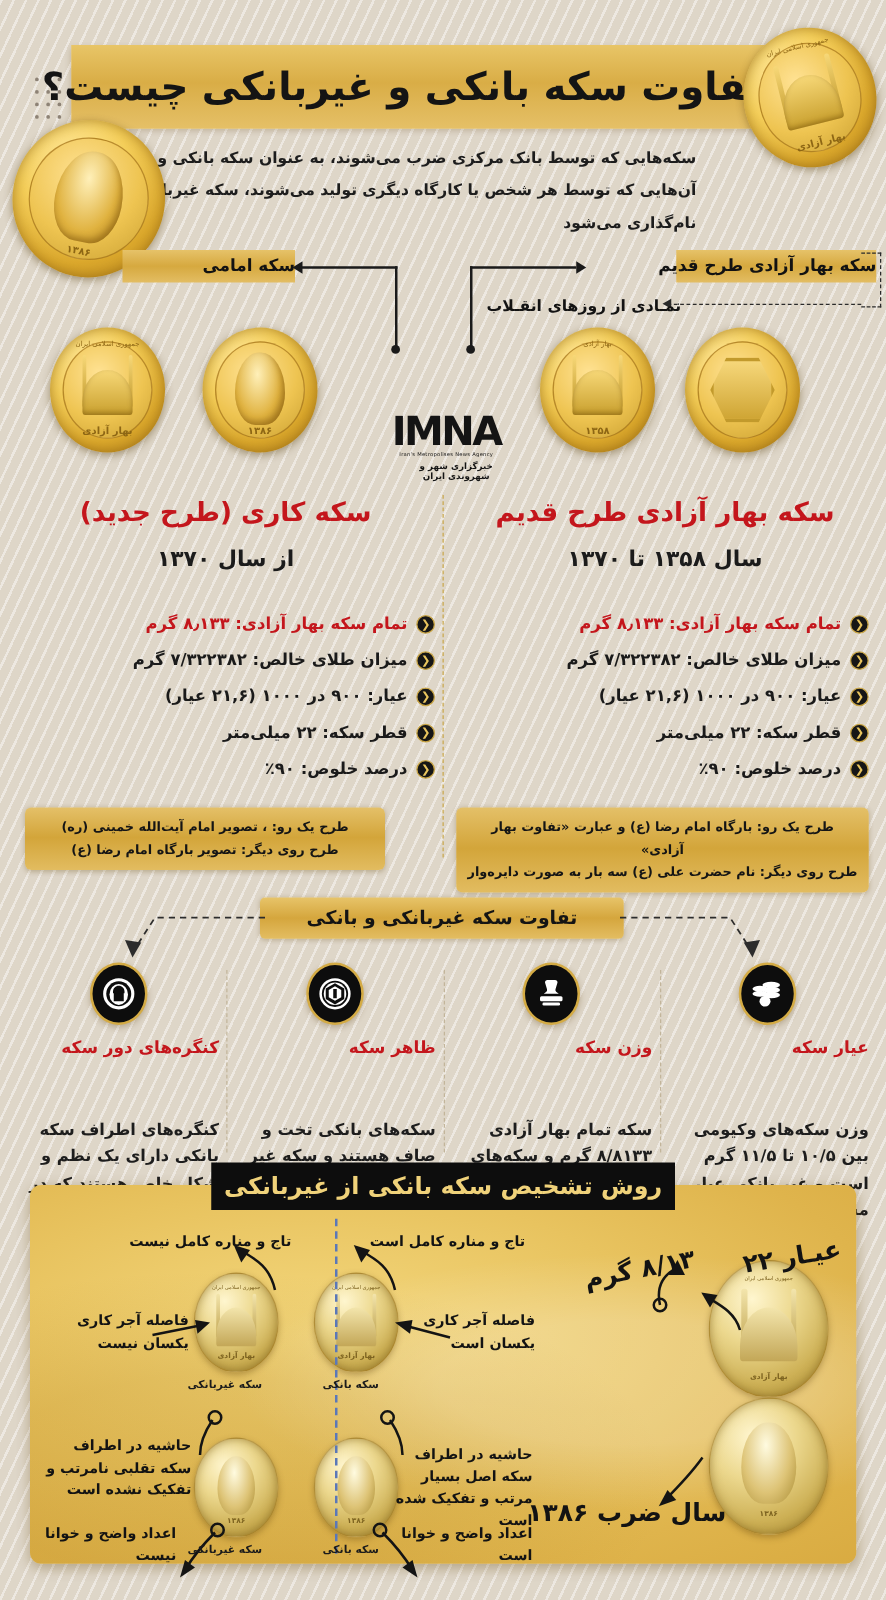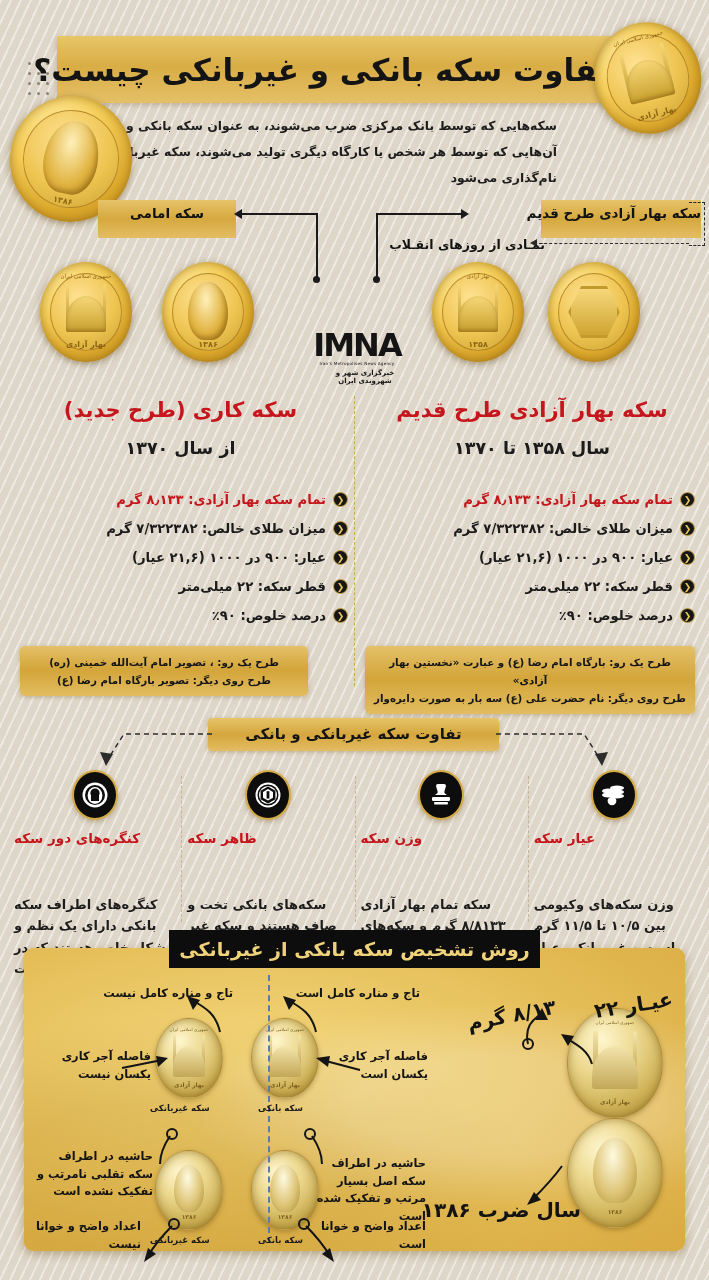--- a/index.html
+++ b/index.html
@@ -90,22 +90,22 @@
     border:3px solid #c29a2c;
     clip-path: polygon(25% 0,75% 0,100% 50%,75% 100%,25% 100%,0 50%);
     background: linear-gradient(180deg,#f6d77a,#cfa534);
   }
 
   #coin-hero-right { left: 595px; top: 22px; width: 106px; height: 112px; transform: rotate(-14deg); }
   #coin-hero-left  { left: 10px;  top: 96px; width: 122px; height: 126px; transform: rotate(11deg); }
 
   
   .chip {
-    position: absolute; height: 38px; line-height: 26px; direction: rtl;
-    text-align: center; font-size: 13.5px; font-weight: bold; color: #121212;
+    position: absolute; height: 26px; line-height: 26px; direction: rtl;
+    text-align: right; font-size: 13.5px; font-weight: bold; color: #121212;
     background: linear-gradient(180deg,#e6c269 0%,#d6a93f 50%,#e3bd63 100%);
     white-space: nowrap;
   }
   #chip-old  { right: 8px;  top: 200px; width: 160px; }
   #chip-emam { left: 98px;  top: 200px; width: 138px; }
 
   .note-revolution {
     position: absolute; right: 164px; top: 237px; direction: rtl;
     font-size: 12.5px; font-weight: bold; color: #131313; white-space: nowrap;
   }
@@ -196,21 +196,21 @@
     line-height:33px; text-align:center; direction:rtl; border-radius:4px;
     background: linear-gradient(180deg,#e7c469 0%,#d5a63d 50%,#e3bd62 100%);
     font-size:15px; font-weight:bold; color:#141414;
     box-shadow:0 1px 4px rgba(100,70,10,.3);
   }
 
   .diffgrid {
     position:absolute; left:8px; top:770px; width:693px; height:160px;
     display:flex; direction:rtl;
   }
-  .diffcol { flex:1 1 0; text-align:left; position:relative; padding:0 6px; }
+  .diffcol { flex:1 1 0; text-align:right; position:relative; padding:0 6px; }
   .diffcol + .diffcol::after{
     content:""; position:absolute; right:-1px; top:6px; bottom:8px;
     border-right:1.3px dashed #c2b59a;
   }
   .icon-badge {
     width:46px; height:50px; margin:0 auto 10px; border-radius:50%;
     background:#0d0d0d; border:2.5px solid #d4ab44; position:relative;
     box-shadow:0 2px 5px rgba(90,60,10,.3);
   }
   .ib-glyph { position:absolute; inset:0; display:flex; align-items:center; justify-content:center; }
@@ -393,21 +393,21 @@
       <div class="spec-row">
         <span class="spec-bullet">❮</span>
         <span class="spec-txt">قطر سکه: ۲۲ میلی‌متر</span>
       </div>
       <div class="spec-row">
         <span class="spec-bullet">❮</span>
         <span class="spec-txt">درصد خلوص: ۹۰٪</span>
       </div>
     </div>
   <div class="goldbox" id="gb-right">
-    <div>طرح یک رو: بارگاه امام رضا (ع) و عبارت «نخستین بهار آزادی»</div>
+    <div>طرح یک رو: بارگاه امام رضا (ع) و عبارت «تفاوت بهار آزادی»</div>
     <div>طرح روی دیگر: نام حضرت علی (ع) سه بار به صورت دایره‌وار</div>
   </div>
 
   <div class="col-title" id="ct-left">سکه کاری (طرح جدید)</div>
   <div class="col-years" id="cy-left">از سال ۱۳۷۰</div>
   <div class="spec-list" id="sl-left">
       <div class="spec-row">
         <span class="spec-bullet">❮</span>
         <span class="spec-txt em">تمام سکه بهار آزادی: ۸٫۱۳۳ گرم</span>
       </div>

